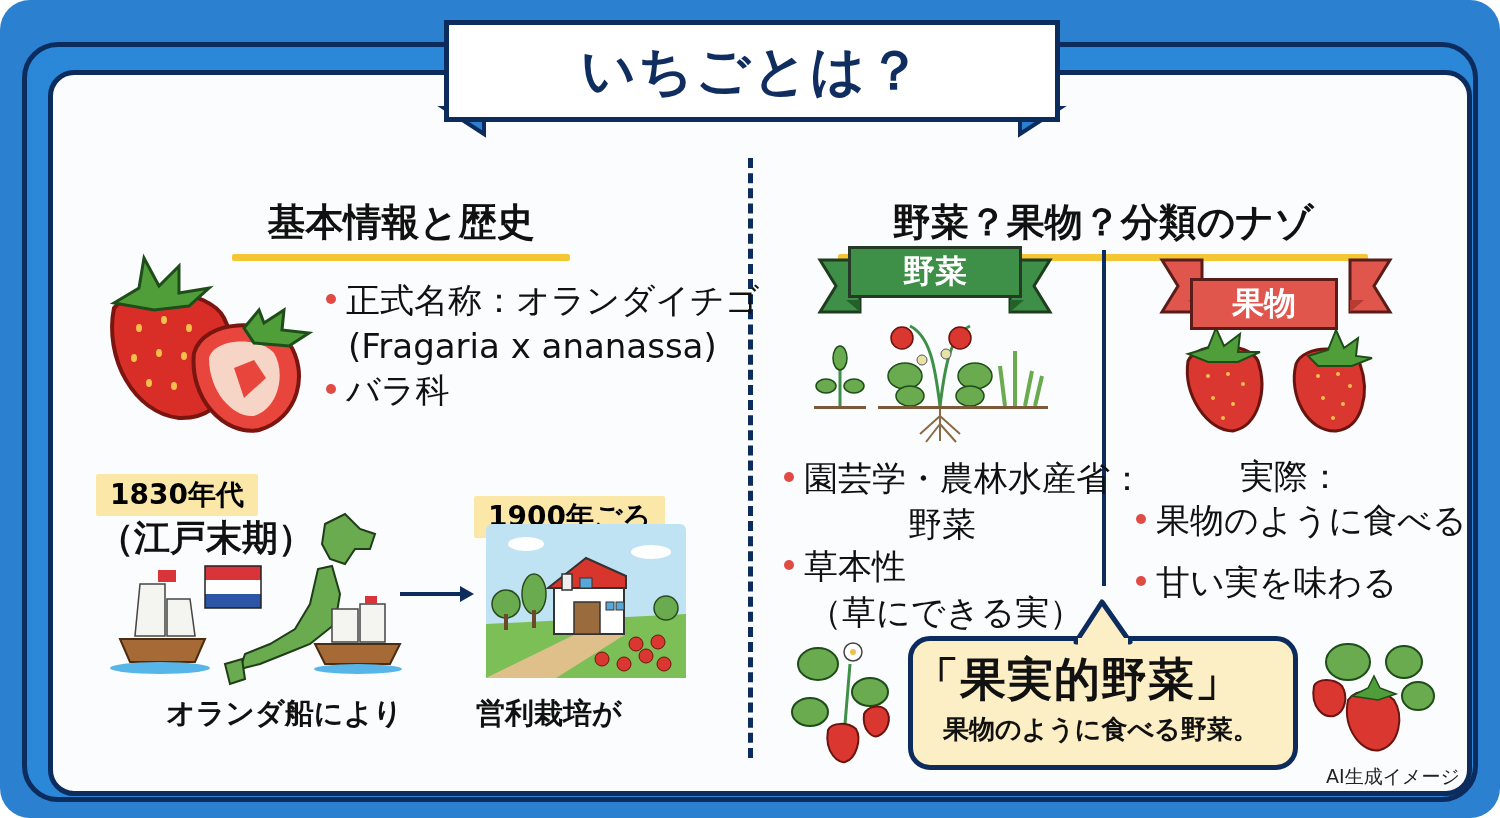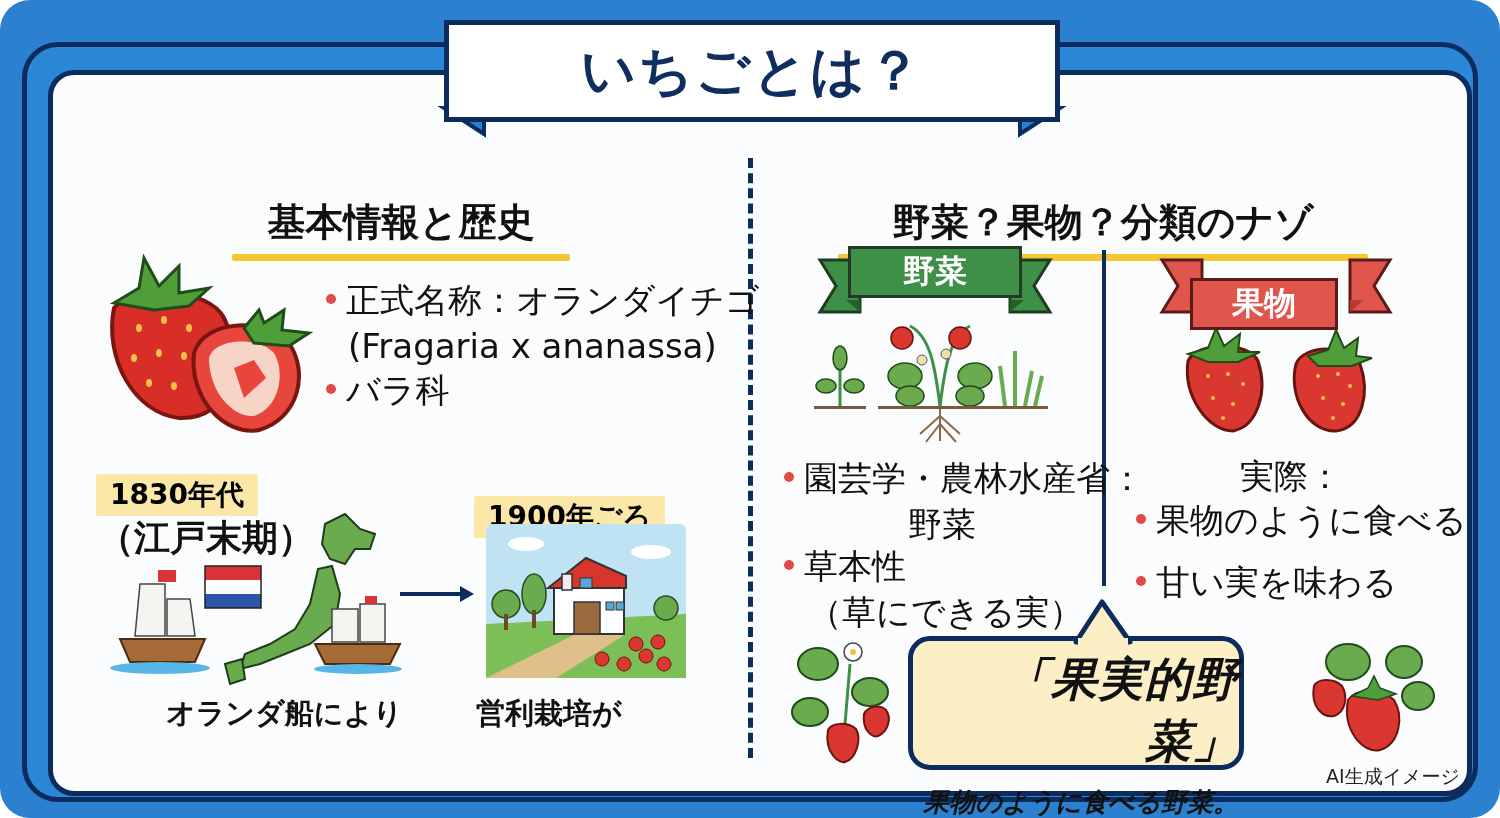--- a/index.html
+++ b/index.html
@@ -29,23 +29,23 @@
   .bullet .dot { display: inline-block; width: 10px; height: 10px; border-radius: 50%; background: #e04b44; margin-right: 10px; vertical-align: middle; position: relative; top: -4px; }
 
   .tag { position: absolute; background: #fbe8a9; border-radius: 2px; font-size: 28px; font-weight: bold; padding: 2px 14px; color: #000000; }
 
   .plain-text { position: absolute; font-size: 29px; font-weight: bold; color: #111; line-height: 1.35; }
 
   .ribbon-box { position: absolute; height: 52px; display: flex; align-items: center; justify-content: center; font-size: 32px; font-weight: bold; color: #fff; border: 3px solid #263826; z-index: 2; }
 
   .vdivider { position: absolute; left: 1102px; top: 250px; width: 4px; height: 336px; background: #0d2c5e; }
 
-  .callout { position: absolute; left: 908px; top: 636px; width: 336px; height: 134px; background: #fcefc6; border: 5px solid #0d2c5e; border-radius: 22px; text-align: right; z-index: 3; font-style: italic; }
+  .callout { position: absolute; left: 908px; top: 636px; width: 390px; height: 134px; background: #fcefc6; border: 5px solid #0d2c5e; border-radius: 22px; text-align: left; z-index: 3; }
   .callout .big { font-size: 46px; font-weight: bold; color: #111; margin-top: 8px; letter-spacing: 1px; }
-  .callout .small { font-size: 26px; font-weight: bold; color: #111; margin-top: 12px; }
+  .callout .small { font-size: 26px; font-weight: bold; color: #111; margin-top: 1px; padding-left: 30px; }
   .callout-pointer { position: absolute; left: 1072px; top: 600px; z-index: 4; }
 
   .ai-label { position: absolute; right: 40px; top: 764px; font-size: 19px; color: #222; }
 
   svg { position: absolute; overflow: visible; }
   .arrow { position: absolute; left: 400px; top: 584px; }
 </style>
 </head>
 <body>
 

